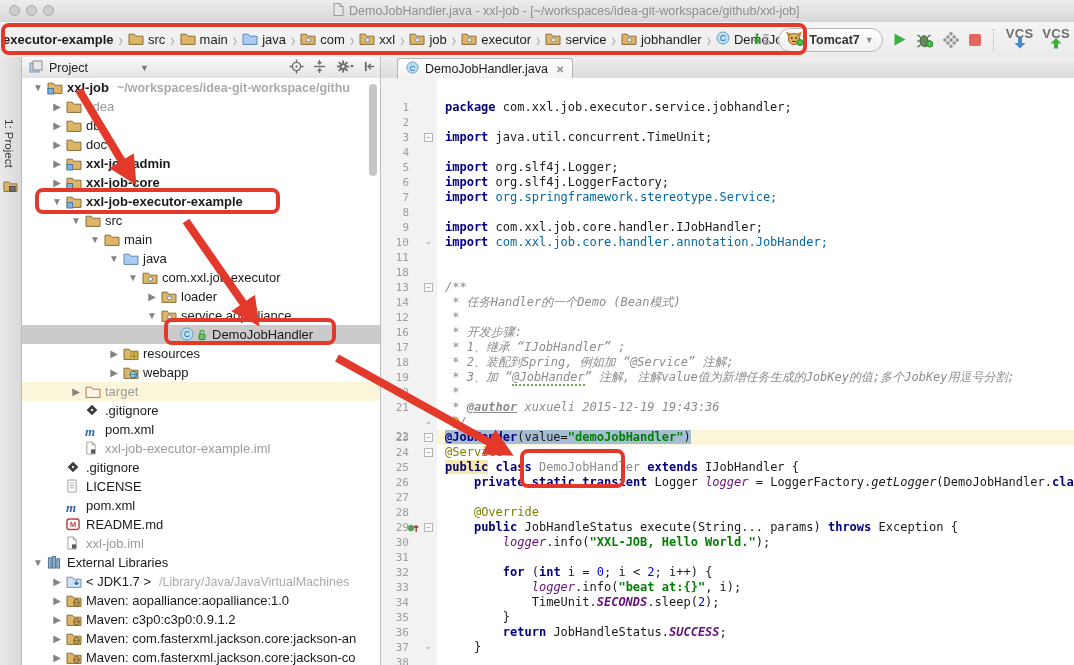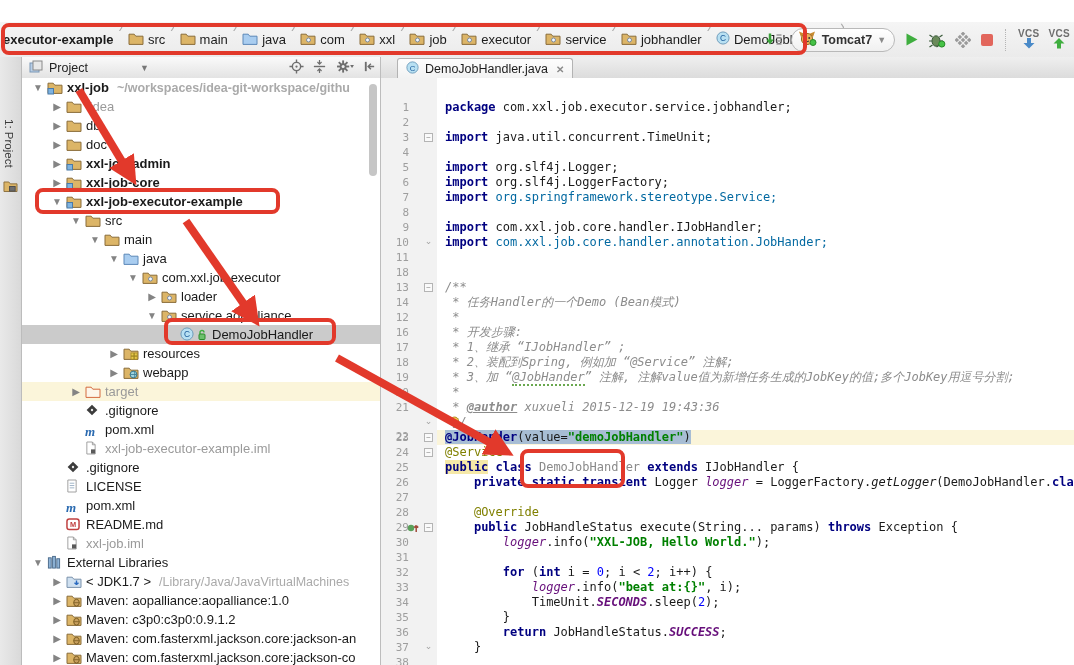--- a/index.html
+++ b/index.html
@@ -8,32 +8,32 @@
   
   .titlebar{position:absolute;left:0;top:0;width:1074px;height:22px;
             background:linear-gradient(#ededed,#d7d7d7);border-bottom:1px solid #b2b2b2;}
   .tl-dot{position:absolute;top:5px;width:11px;height:11px;border-radius:50%;
           background:#cdcdcd;border:1px solid #a9a9a9;box-sizing:border-box;}
   .title-wrap{position:absolute;left:333px;top:3px;height:16px;display:flex;align-items:center;gap:5px;
               color:#8f8f8f;font-size:12.5px;white-space:nowrap;}
   
   .toolbar{position:absolute;left:0;top:22px;width:1074px;height:35px;
            background:linear-gradient(#f5f5f5,#ebebeb);border-bottom:1px solid #c6c6c6;}
-  .crumbs{position:absolute;left:2px;top:0;height:35px;display:flex;white-space:nowrap;}
+  .crumbs{position:absolute;left:2px;top:0;height:35px;display:flex;align-items:center;white-space:nowrap;}
   .crumb{display:flex;align-items:center;gap:4px;padding:0 1px;}
   .crumb .lbl{font-size:13px;color:#1c1c1c;}
   .crumb.bold .lbl{font-weight:bold;}
   .crumb-sep{color:#ababab;font-size:13px;margin:0 4px;transform:scaleY(1.35);display:inline-block;}
   .run-controls{position:absolute;right:4px;top:0;height:35px;display:flex;align-items:center;gap:9px;}
   .tomcat-pill{display:flex;align-items:center;gap:5px;background:linear-gradient(#ffffff,#f0f0f0);
                border:1px solid #b9b9b9;border-radius:12px;height:22px;padding:0 8px 0 6px;font-size:12.5px;font-weight:bold;color:#333;}
   .pill-caret{color:#8a8a8a;font-size:9px;}
   .tool-sep{width:1px;height:22px;border-left:1px dotted #b5b5b5;margin:0 2px;}
   .vcs{display:flex;flex-direction:column;align-items:center;line-height:8px;}
-  .vcs span{font-size:10px;font-weight:bold;color:#6e6e6e;letter-spacing:.3px;}
+  .vcs span{font-size:13px;font-weight:bold;color:#6e6e6e;letter-spacing:.3px;}
   .tbtn{display:flex;align-items:center;justify-content:center;}
   
   .leftstrip{position:absolute;left:0;top:57px;width:21px;height:608px;
              background:linear-gradient(90deg,#e9e9e9,#d9d9d9);border-right:1px solid #bcbcbc;}
   .strip-label{position:absolute;left:3px;top:62px;writing-mode:vertical-rl;font-size:11.5px;color:#3a3a3a;}
   .strip-folder{position:absolute;left:3px;top:122px;}
   
   .panel-header{position:absolute;left:22px;top:57px;width:358px;height:21px;
                 background:linear-gradient(#fafafa,#e3e3e3);border-bottom:1px solid #c2c2c2;}
   .ph-left{position:absolute;left:7px;top:0;height:21px;display:flex;align-items:center;gap:6px;font-size:12.5px;color:#222;}
@@ -92,20 +92,32 @@
   .bulb-icon{position:absolute;left:447px;z-index:5;}
   
   .anno-box{position:absolute;border:4px solid #e2392b;border-radius:8px;box-sizing:border-box;z-index:40;pointer-events:none;}
   #anno-svg{position:absolute;left:0;top:0;z-index:41;pointer-events:none;}
 </style>
 </head>
 <body>
 
 <div id="app">
 
+  <div class="titlebar">
+    <div class="tl-dot" style="left:9px"></div>
+    <div class="tl-dot" style="left:26px"></div>
+    <div class="tl-dot" style="left:43px"></div>
+    <div class="title-wrap">
+      <span><svg width="11" height="13" viewBox="0 0 11 13">
+            <path d="M1 .5h6l3 3V12.5H1z" fill="#e8e8e8" stroke="#9a9a9a"></path>
+            <path d="M7 .5v3h3" fill="none" stroke="#9a9a9a"></path>
+          </svg></span>
+      <span>DemoJobHandler.java - xxl-job - [~/workspaces/idea-git-workspace/github/xxl-job]</span>
+    </div>
+  </div>
 
   <div class="toolbar">
     <div class="crumbs" id="crumbs">
         <div class="crumb bold">
           <span class="lbl">executor-example</span>
         </div>
         <span class="crumb-sep">›</span>
         <div class="crumb">
           <span class="ticon-w"><svg width="16" height="15" viewBox="0 0 16 15">
               <path d="M1 3.2h5.2l1.6 2H15v8.2H1z" fill="#dcb567" stroke="#8a6d3b"></path>

